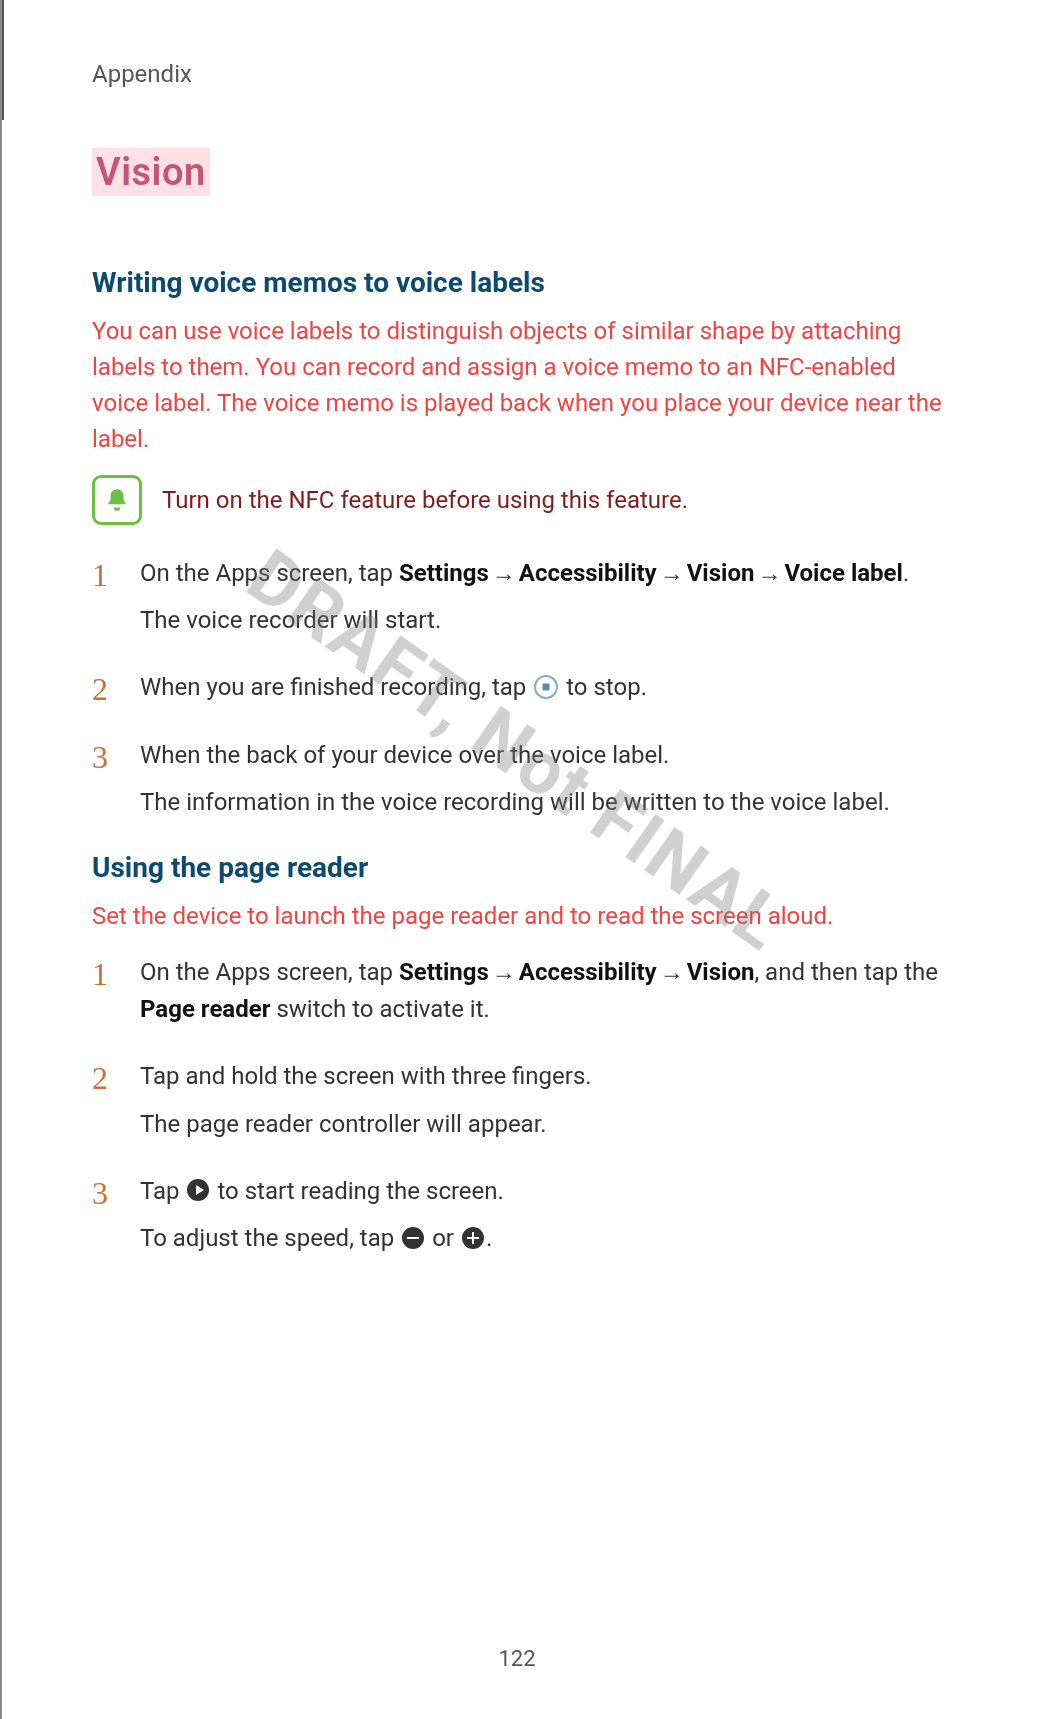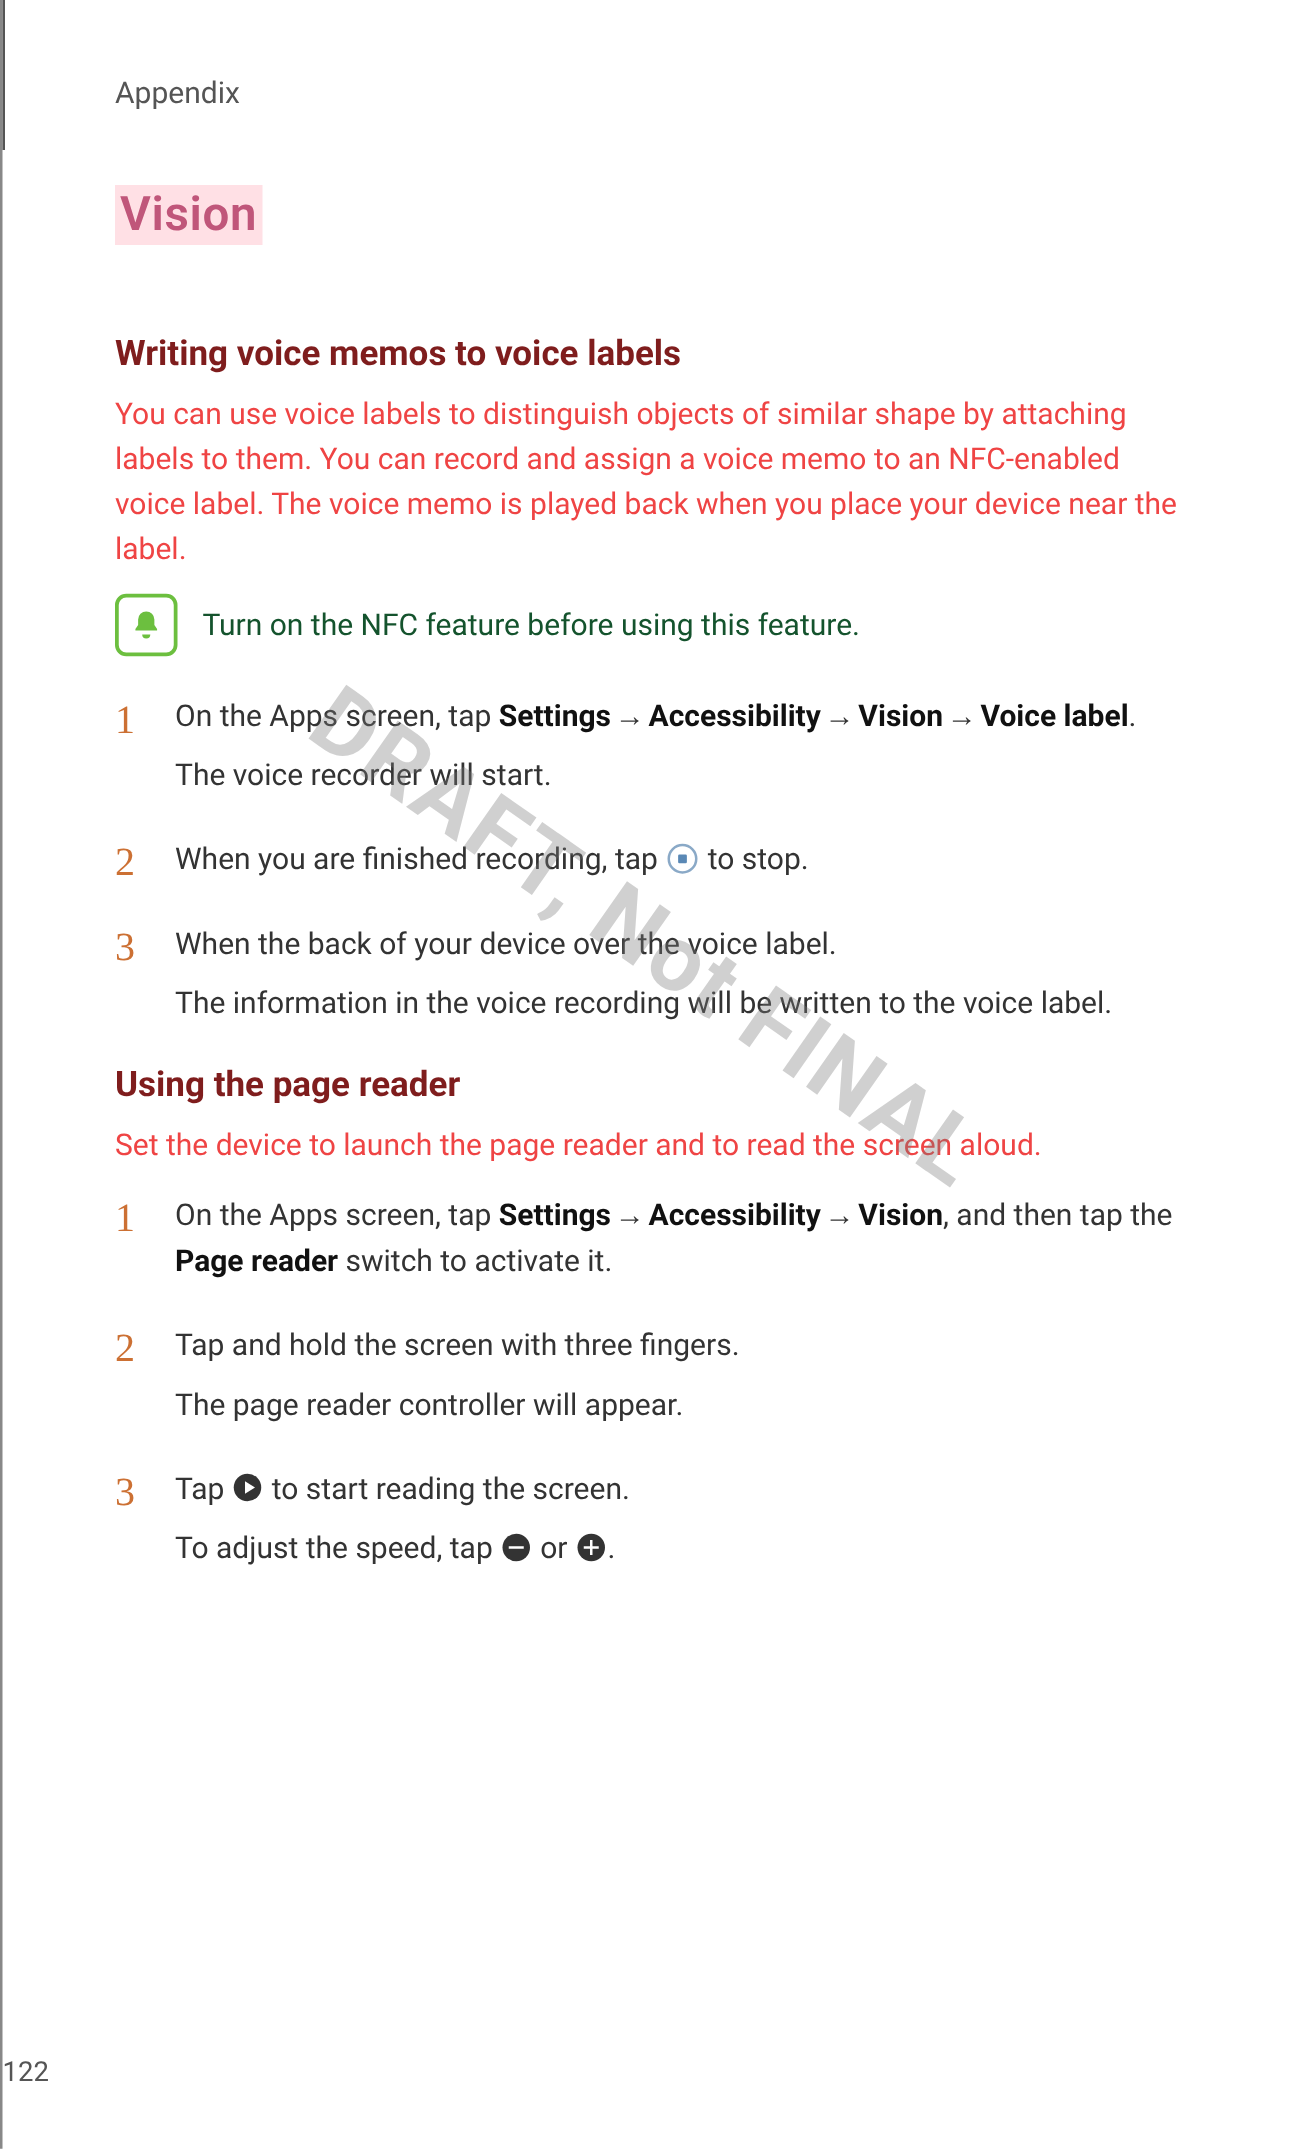--- a/index.html
+++ b/index.html
@@ -36,21 +36,21 @@
     font-size: 38px;
     font-weight: 600;
     background: #ffe0e5;
     padding: 2px 4px;
     margin: 0 0 40px 0;
     letter-spacing: 0.5px;
   }
   h2.sub {
     font-size: 28px;
     font-weight: 700;
-    color: #7f1d1d;
+    color: #0c4a6e;
     margin: 30px 0 14px 0;
   }
   p.body {
     font-size: 24px;
     line-height: 1.5;
     color: #ef4444;
     margin: 0 0 14px 0;
   }
   .note-box {
     display: flex;
@@ -65,21 +65,21 @@
     border-radius: 9px;
     background: #fff;
     display: flex;
     align-items: center;
     justify-content: center;
     flex-shrink: 0;
   }
   .note-icon svg { width: 26px; height: 26px; }
   .note-text {
     font-size: 24px;
-    color: #14532d;
+    color: #7f1d1d;
   }
   ol.steps {
     list-style: none;
     padding: 0;
     margin: 20px 0 30px 0;
     counter-reset: step;
   }
   ol.steps > li {
     counter-increment: step;
     position: relative;
@@ -184,21 +184,21 @@
     font-weight: 700;
     color: rgba(120,120,120,0.35);
     white-space: nowrap;
     pointer-events: none;
     letter-spacing: 2px;
   }
   .page-number {
     position: absolute;
     bottom: 48px;
     left: 0; right: 0;
-    text-align: left;
+    text-align: center;
     font-size: 22px;
     color: #555;
   }
 </style>
 </head>
 <body>
 
 <div class="page">
 
   <div class="appendix">Appendix</div>

